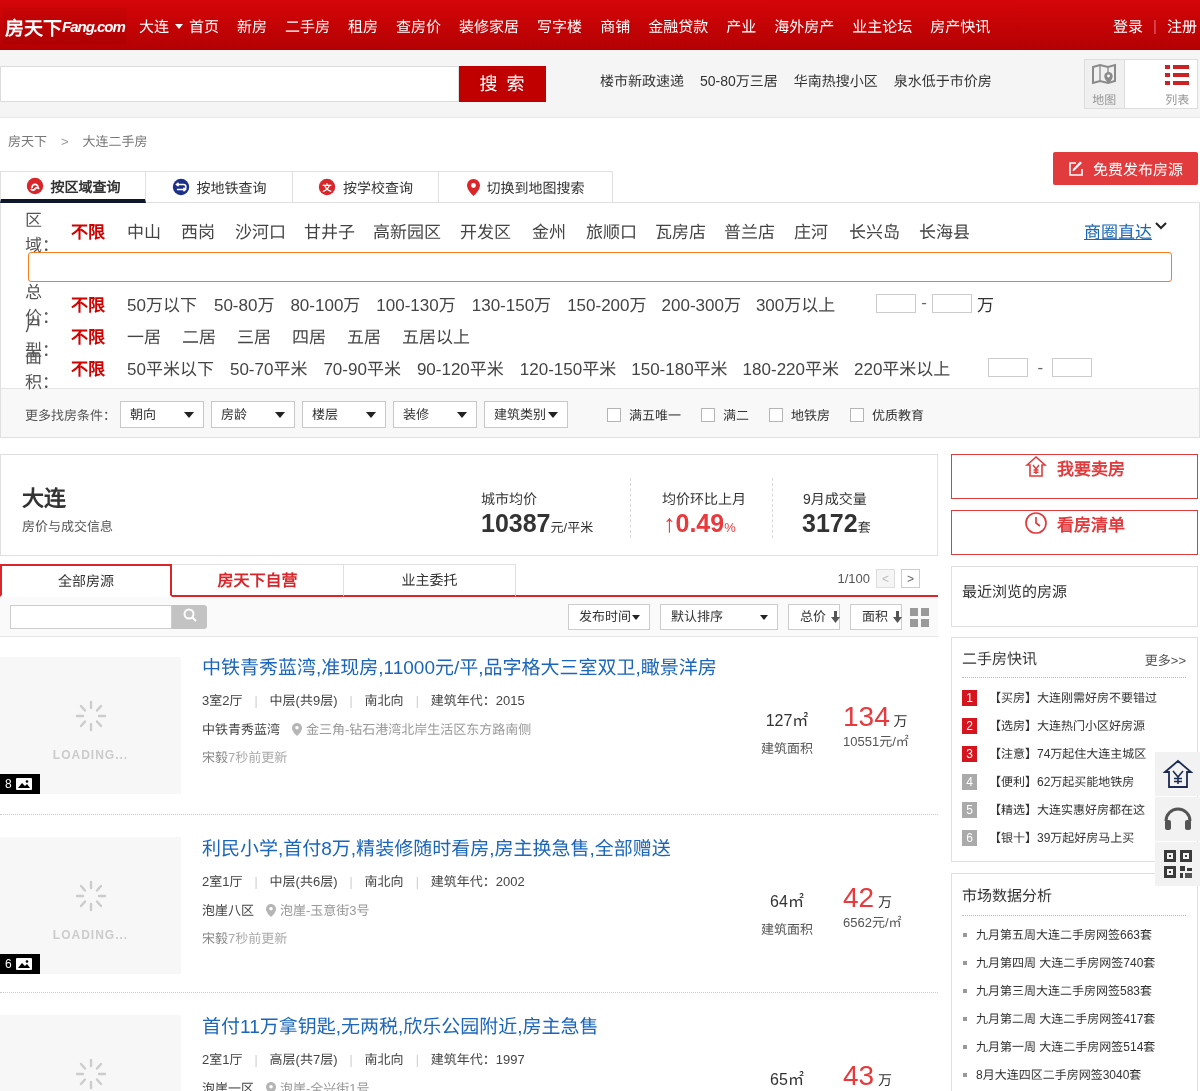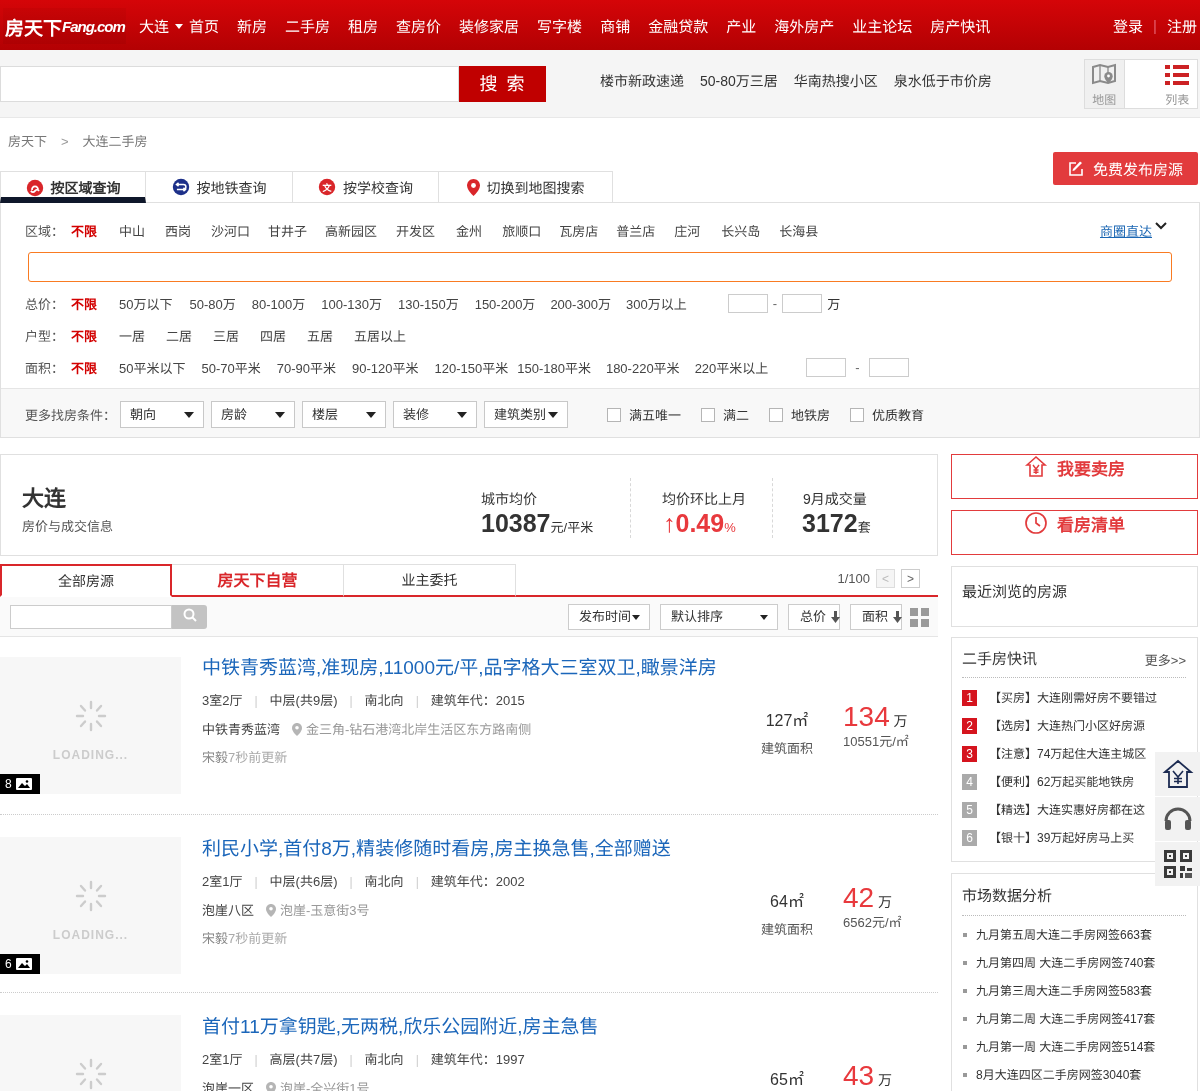--- a/index.html
+++ b/index.html
@@ -29,26 +29,26 @@
 .viewsw .vb.map { background:#f0f0f0; border-right:1px solid #ddd; }
 
 .crumbrow { position:relative; height:53px; background:#fff; z-index:5; }
 .crumb { position:absolute; left:8px; top:13px; font-size:13px; color:#777; }
 .crumb .gt { margin:0 14px; color:#999; }
 .pubbtn { position:absolute; right:2px; top:34px; width:145px; height:33px; background:#e23b3d; border-radius:2px; color:#fff; font-size:15px; display:flex; align-items:center; justify-content:center; }
 .pubbtn svg { margin-right:8px; }
 
 .qtabs { height:32px; display:flex; position:relative; }
 .qtabs .qt { height:32px; display:flex; align-items:center; justify-content:center; font-size:14px; color:#333; border:1px solid #e0e0e0; border-left:none; background:#fff; }
-.qtabs .qt:first-child { border-left:1px solid #e0e0e0; font-weight:bold; border-bottom:6px solid #0f172a;align-items:flex-end; }
+.qtabs .qt:first-child { border-left:1px solid #e0e0e0; font-weight:bold; border-bottom:4px solid #0f172a; }
 .qtabs .qt .ticon { margin-right:7px; display:inline-flex; }
 .qtabs .rest { flex:1; border-bottom:1px solid #e0e0e0; }
 
 .fpanel { border:1px solid #e0e0e0; border-top:none; }
-.frow { position:relative; padding:0 0 0 24px; display:flex; align-items:center; font-size:13px; }
+.frow { position:relative; padding:0 0 0 24px; display:flex; align-items:center; font-size:17px; }
 .frow .flab { color:#555; width:46px; flex:none; }
 .frow a { color:#444; }
 .frow .nolimit { color:#d30000; font-weight:bold; }
 .orangebox { margin:0 27px; height:30px; border:1px solid #f97b22; border-radius:3px; }
 .morebar { background:#f8f8f8; border-top:1px solid #e5e5e5; height:49px; display:flex; align-items:center; padding-left:24px; padding-top:3px; font-size:13px; }
 .selbox { width:84px; height:27px; border:1px solid #c8c8c8; background:#fff; position:relative; font-size:13px; color:#333; line-height:25px; padding-left:9px; margin-right:7px; }
 .selbox .tri { position:absolute; right:9px; top:10px; width:0; height:0; border:5px solid transparent; border-top:6px solid #222; }
 .cbx { display:inline-block; width:14px; height:14px; border:1px solid #b5b5b5; background:#fff; vertical-align:-2px; margin-right:8px; }
 .minput { width:40px; height:19px; border:1px solid #ccc; display:inline-block; vertical-align:middle; }
 
@@ -275,21 +275,21 @@
       <a style="margin-right:21px">五居</a>
       <a>五居以上</a>
   </div>
   <div class="frow" style="height:41px">
     <span class="flab">面积：</span>
     <a class="nolimit" style="margin-right:22px">不限</a>
     <a style="margin-right:16px">50平米以下</a>
       <a style="margin-right:16px">50-70平米</a>
       <a style="margin-right:16px">70-90平米</a>
       <a style="margin-right:16px">90-120平米</a>
-      <a style="margin-right:9px">120-150平米</a>
+      <a style="margin-right:15px">120-150平米</a>
       <a style="margin-right:15px">150-180平米</a>
       <a style="margin-right:15px">180-220平米</a>
       <a style="margin-right:38px">220平米以上</a>
     <span class="minput"></span>
       <span style="margin:0 9px;color:#666">-</span>
       <span class="minput"></span>
   </div>
   <div class="morebar">
     <span style="color:#555; margin-right:4px">更多找房条件：</span>
     <div class="selbox">朝向<span class="tri"></span></div>

